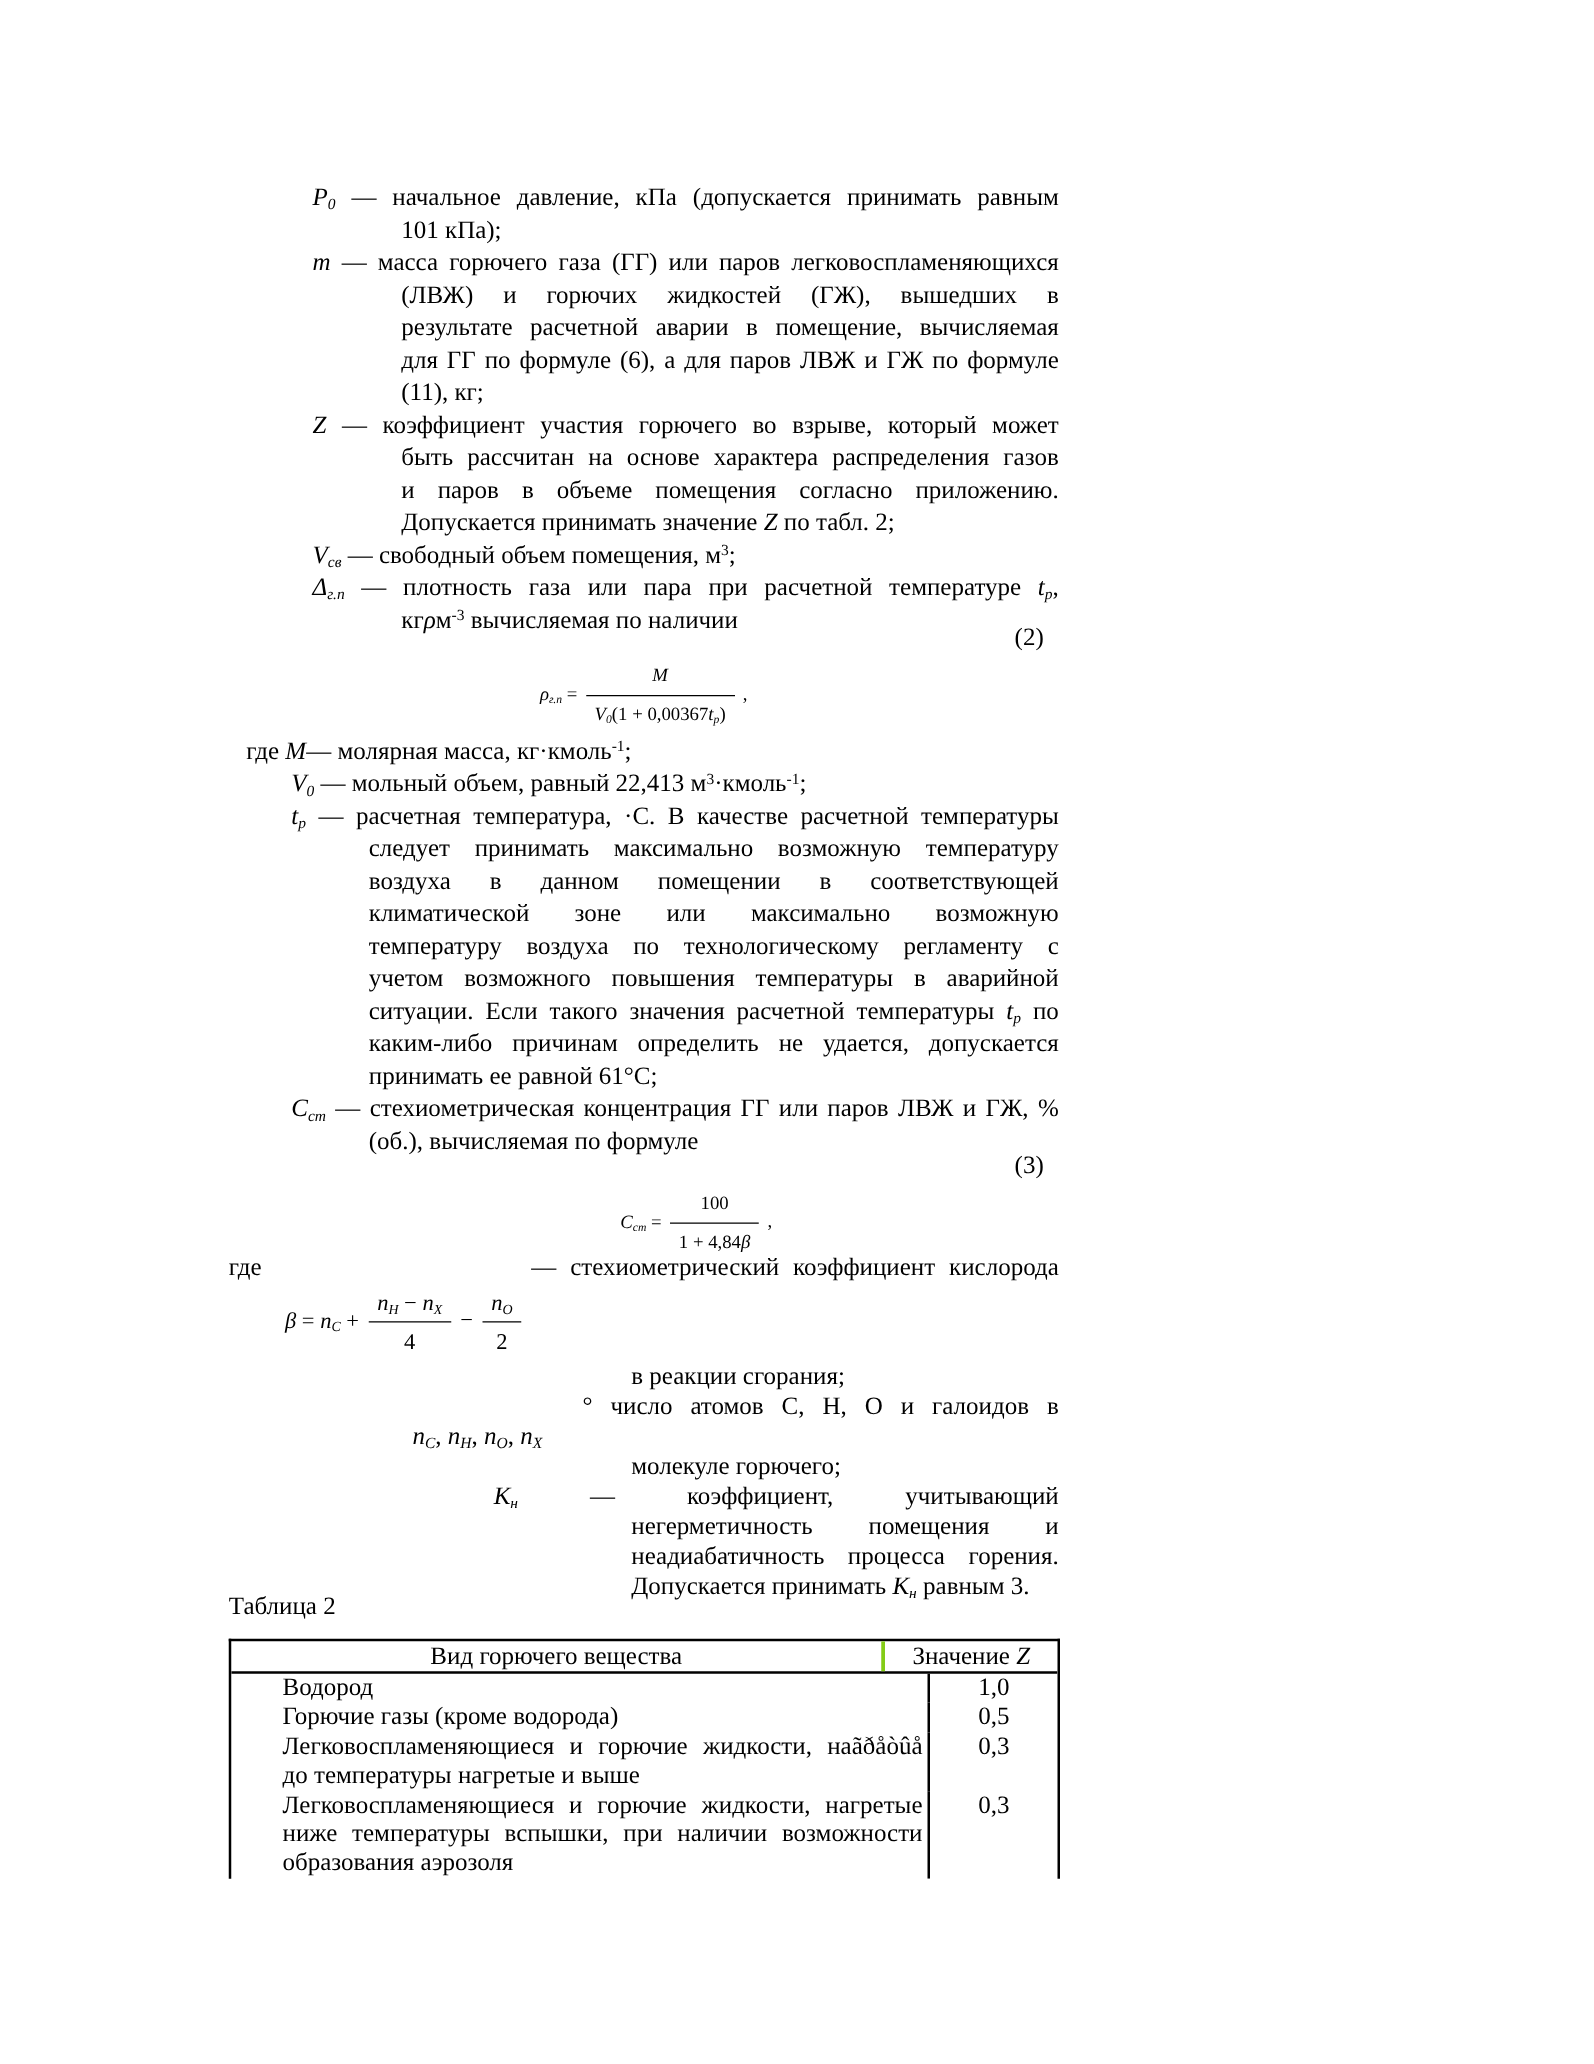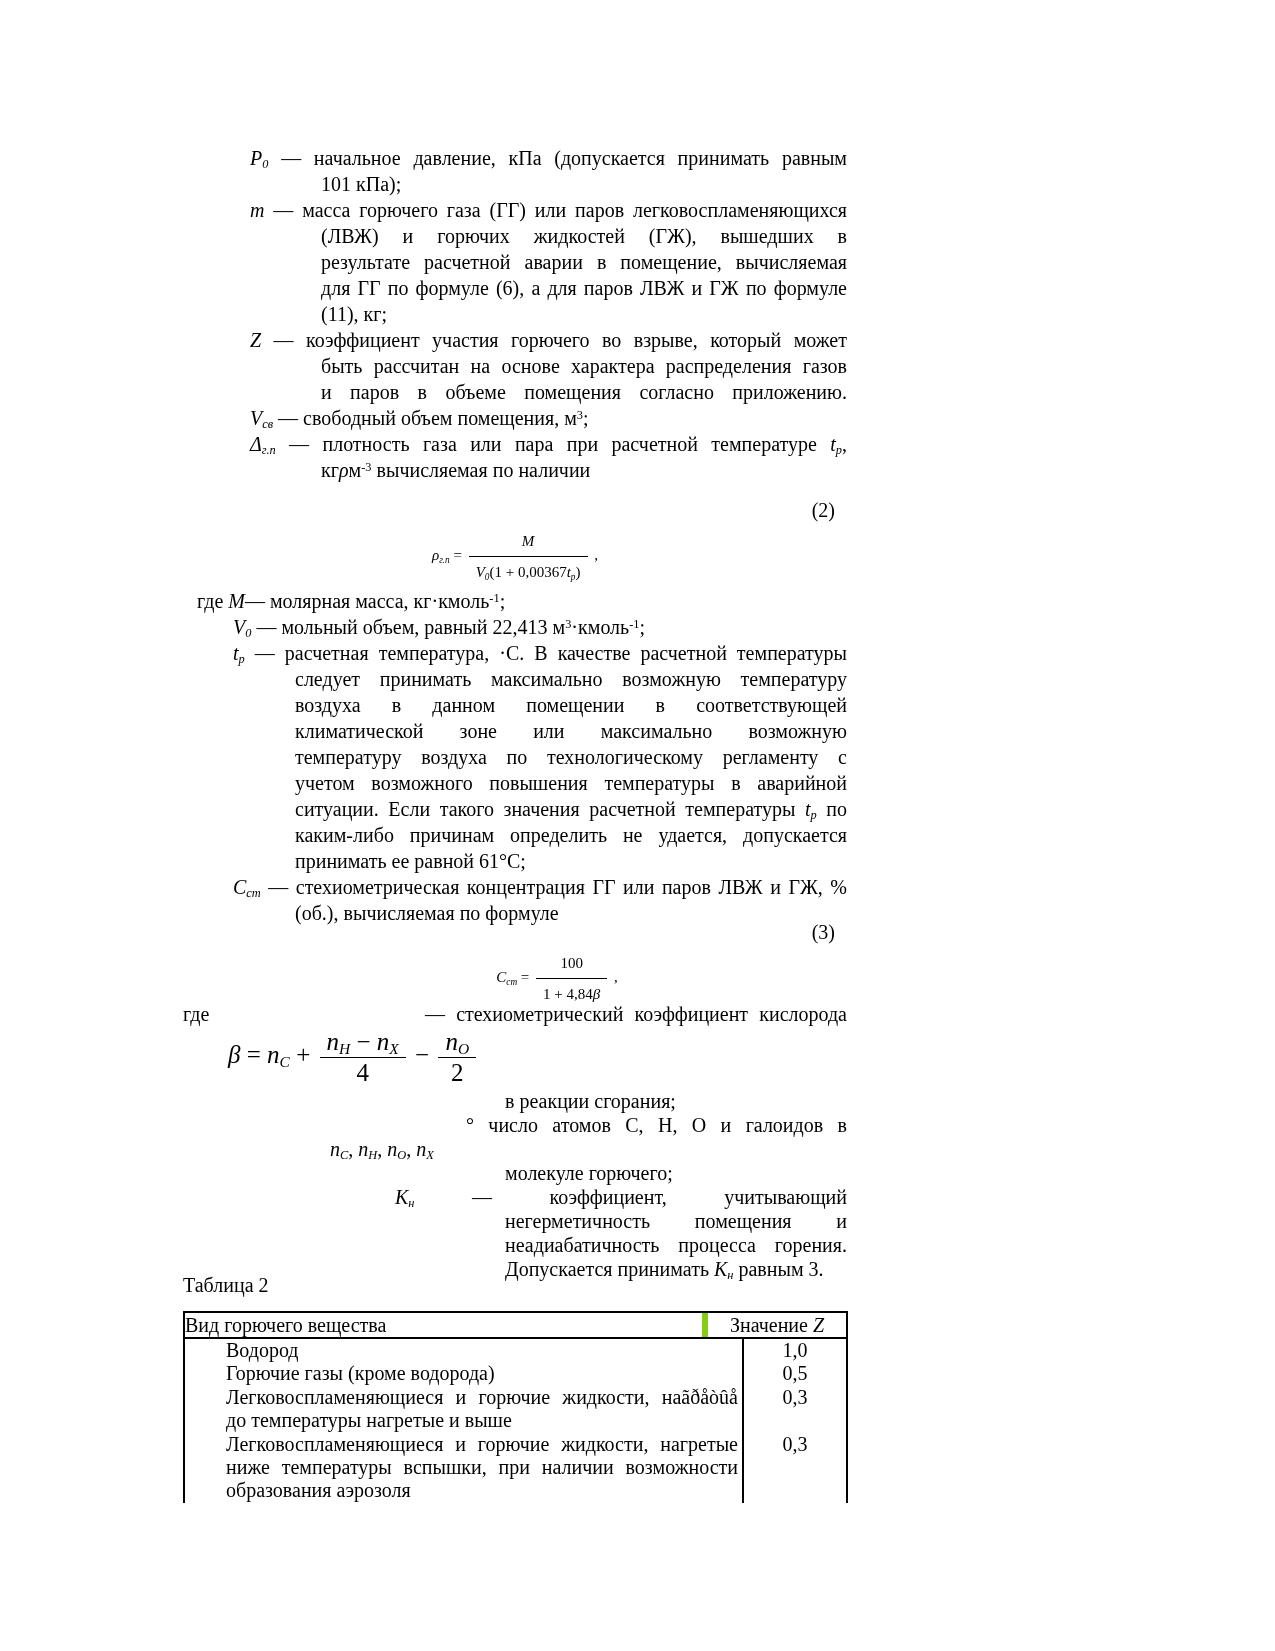--- a/index.html
+++ b/index.html
@@ -28,32 +28,32 @@
   .eqnum  { text-align:right; padding-right:12px; line-height:24px; }
   .eqline { text-align:center; font-size:15px; line-height:24px; padding:6px 0 4px; }
   .eqline3{ padding-left:84px; }
   .frac { display:inline-block; vertical-align:middle; text-align:center; margin:0 3px; }
   .fnum { display:block; border-bottom:1.5px solid #000; padding:1px 7px 3px; }
   .fden { display:block; padding:3px 7px 1px; }
 
   .gderow { position:relative; }
   .gde    { position:absolute; left:0; top:0; }
   .oxy    { margin-left:242px; }
-  .betaformula { margin:3px 0 3px 45px; font-size:25px; }
+  .betaformula { margin:3px 0 3px 45px; font-size:18px; }
   .reaction, .molecule { margin-left:322px; }
   .atoms  { margin-left:283px; }
   .nlist  { margin-left:147px; }
   .knrow  { display:flex; justify-content:space-between; margin-left:212px; }
   .knwrap { margin-left:322px; }
 
   .caption { padding-right:5px; line-height:26px; }
 
   .ztable { border:2px solid #000; border-bottom:none; height:192px; overflow:hidden; }
   .thead  { display:flex; height:26px; line-height:24px; border-bottom:2px solid #000; }
-  .th1    { width:523px; border-right:6px solid #84cc16; text-align:left; }
+  .th1    { width:523px; border-right:3px solid #84cc16; text-align:center; }
   .th2    { flex:1; text-align:center; }
   .tbody  { line-height:23.4px;padding-left:36px; }
   .trow   { display:flex; }
   .tc1    { width:523px; border-right:2px solid #000; padding:0 4px 0 5px; }
   .tc2    { flex:1; text-align:center; }
   .tl     { text-align:justify; text-align-last:justify; }
 </style>
 </head>
 <body>
 
@@ -65,20 +65,21 @@
 
     <div class="def-first jl"><i>m</i><span> — масса горючего газа (ГГ) или паров легковоспламеняющихся</span></div>
     <div class="def-rest jl"><span>(ЛВЖ) и горючих жидкостей (ГЖ), вышедших в</span></div>
     <div class="def-rest jl"><span>результате расчетной аварии в помещение, вычисляемая</span></div>
     <div class="def-rest jl"><span>для ГГ по формуле (6), а для паров ЛВЖ и ГЖ по формуле</span></div>
     <div class="def-rest"><span>(11), кг;</span></div>
 
     <div class="def-first jl"><i>Z</i><span> — коэффициент участия горючего во взрыве, который может</span></div>
     <div class="def-rest jl"><span>быть рассчитан на основе характера распределения газов</span></div>
     <div class="def-rest jl"><span>и паров в объеме помещения согласно приложению.</span></div>
+    <div class="def-rest"><span>Допускается принимать значение </span><i>Z</i><span> по табл. 2;</span></div>
 
     <div class="def-first"><i>V</i><sub class="isub">св</sub><span> — свободный объем помещения, м</span><sup>3</sup><span>;</span></div>
 
     <div class="def-first jl"><i>Δ</i><sub class="isub">г.п</sub><span> — плотность газа или пара при расчетной температуре </span><i>t</i><sub class="isub">р</sub><span>,</span></div>
     <div class="def-rest"><span>кг</span><i>ρ</i><span>м</span><sup>-3</sup><span> вычисляемая по наличии</span></div>
   </div>
 
   <div class="blk" style="top:498px;">
     <div class="eqnum"><span>(2)</span></div>
     <div class="eqline">

